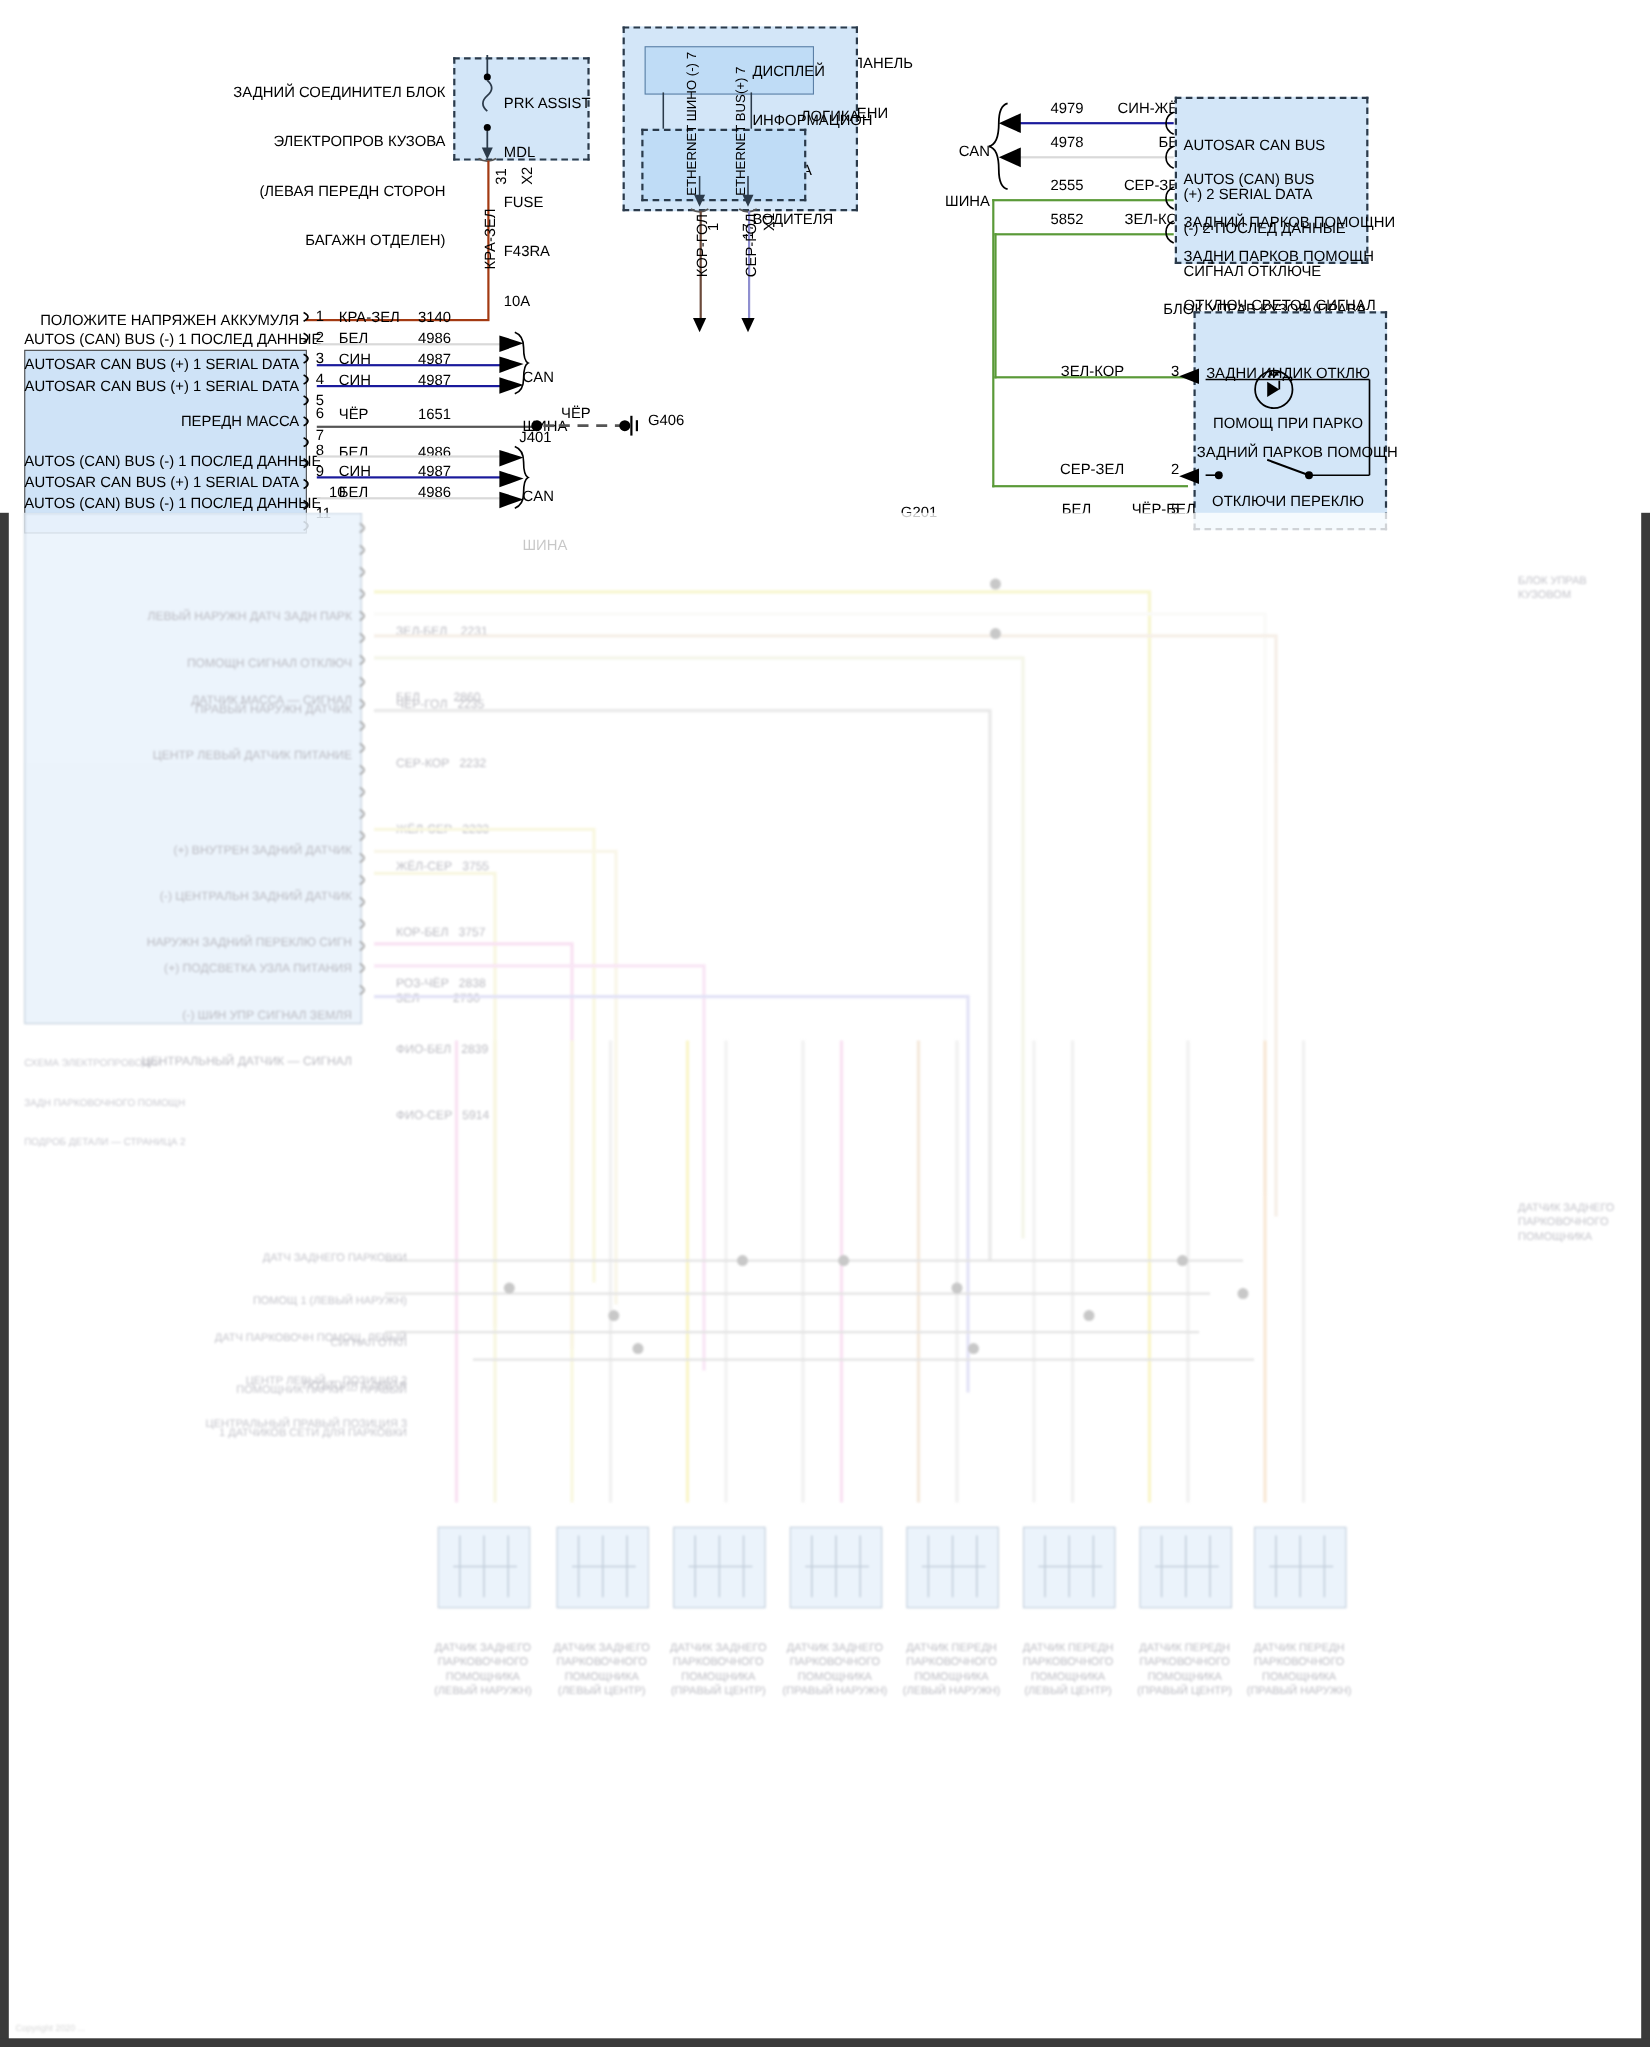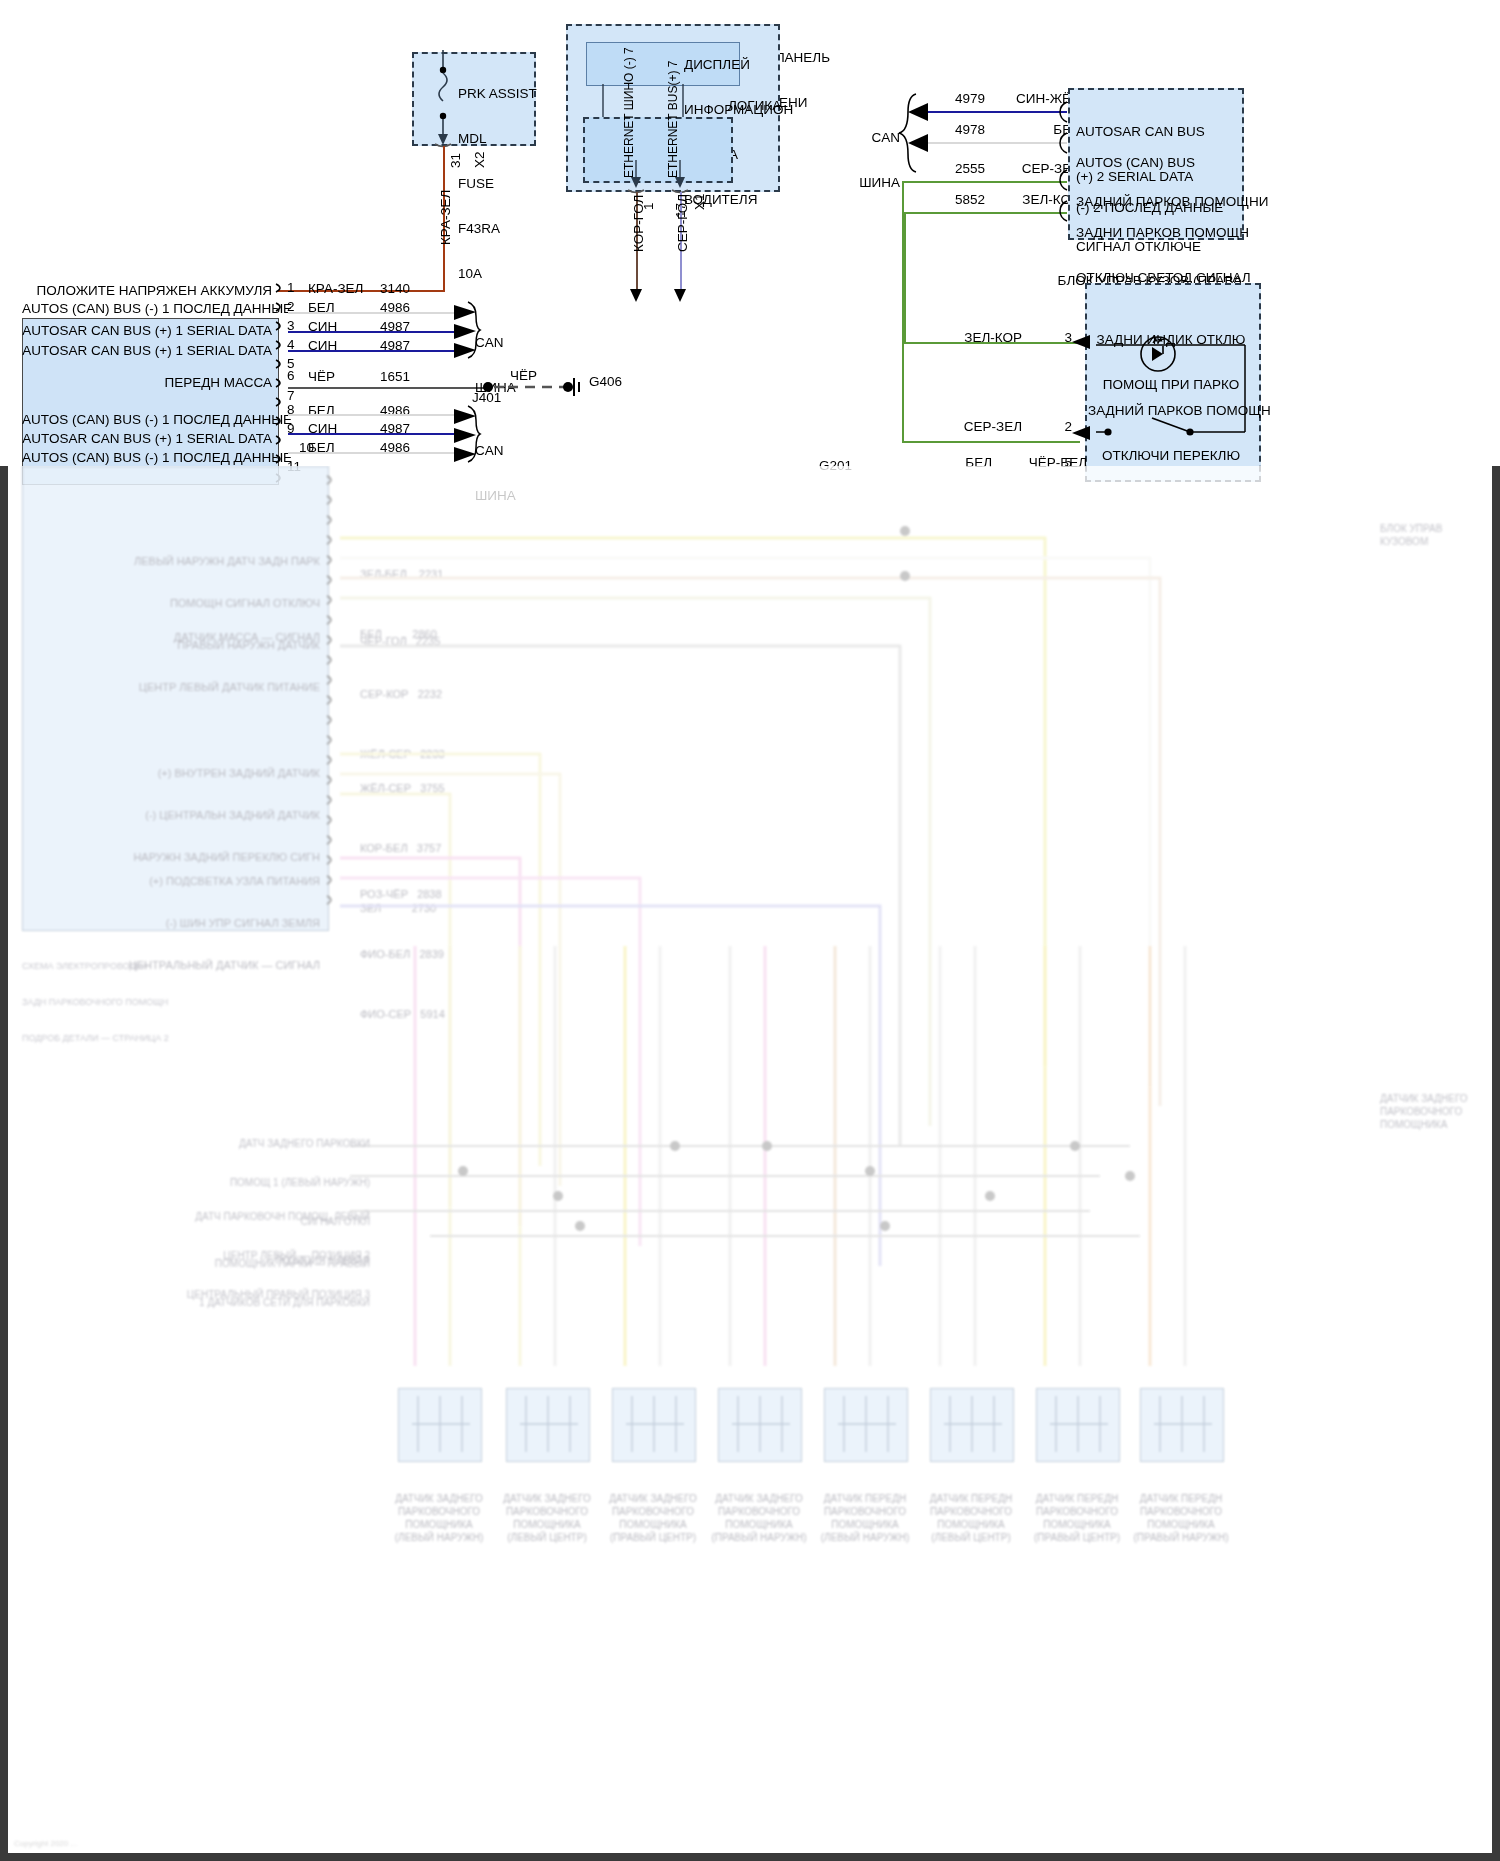--- a/index.html
+++ b/index.html
@@ -28,20 +28,26 @@
   .pin{font-size:13.5px;}
   .faded2{opacity:.40;filter:blur(1.1px);}
   .modbox{background:#cfe3f7;border:1px solid #6b87a6;}
   svg{display:block;overflow:visible;}
 </style>
 </head>
 <body>
 
 <div id="page">
 
+  <div class="abs txt r" style="left:190px;top:46px;width:215px;">
+    <div>ЗАДНИЙ СОЕДИНИТЕЛ БЛОК</div>
+    <div>ЭЛЕКТРОПРОВ КУЗОВА</div>
+    <div>(ЛЕВАЯ ПЕРЕДН СТОРОН</div>
+    <div>БАГАЖН ОТДЕЛЕН)</div>
+  </div>
 
   <div class="abs txt c" style="left:410px;top:20px;width:100px;">
     <div>НАПРЯЖ</div>
     <div>ОТ АККУМ</div>
   </div>
 
   <div class="abs dash" style="left:412px;top:52px;width:120px;height:90px;"></div>
   <div class="abs txt" style="left:458px;top:56px;width:80px;">
     <div>PRK ASSIST</div>
     <div>MDL</div>

